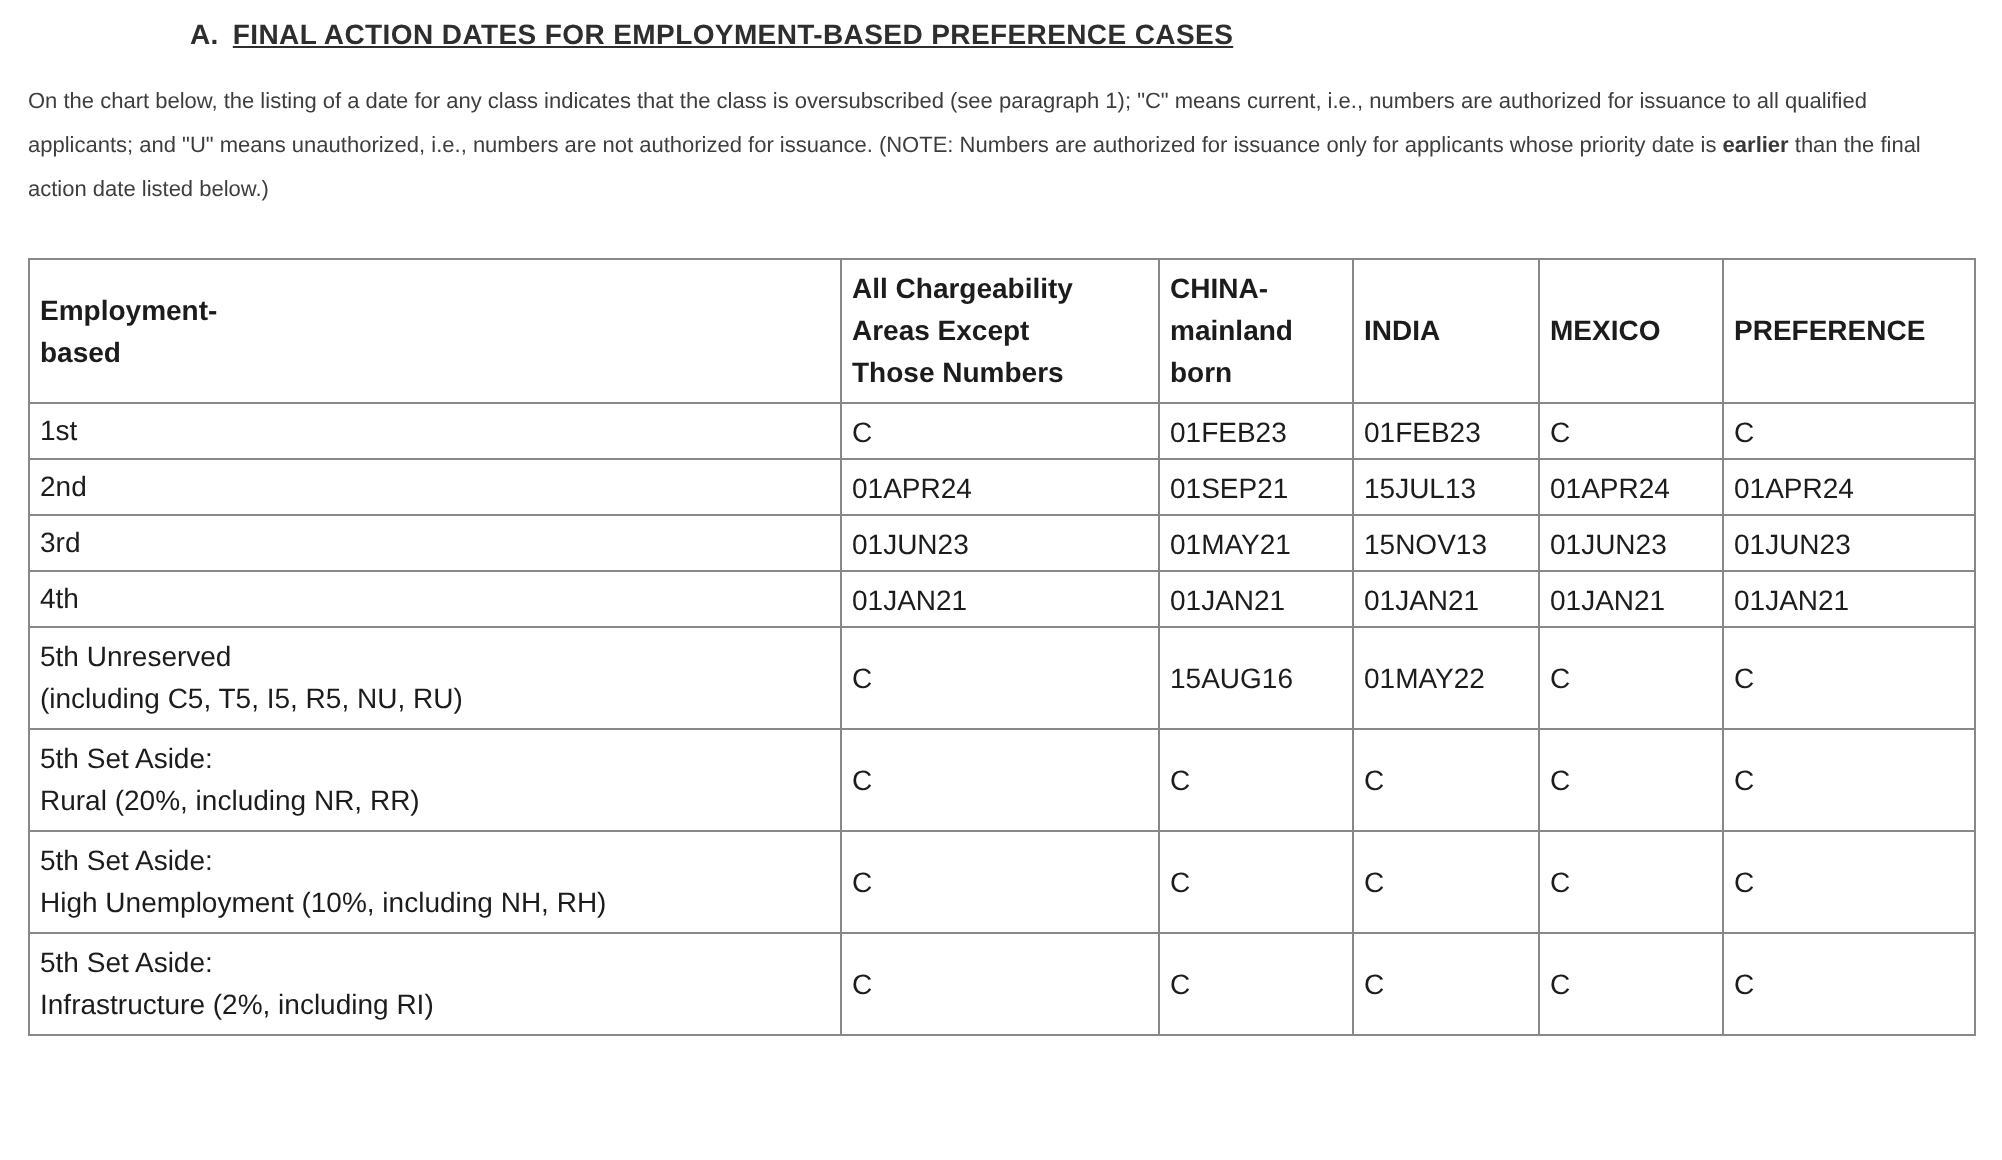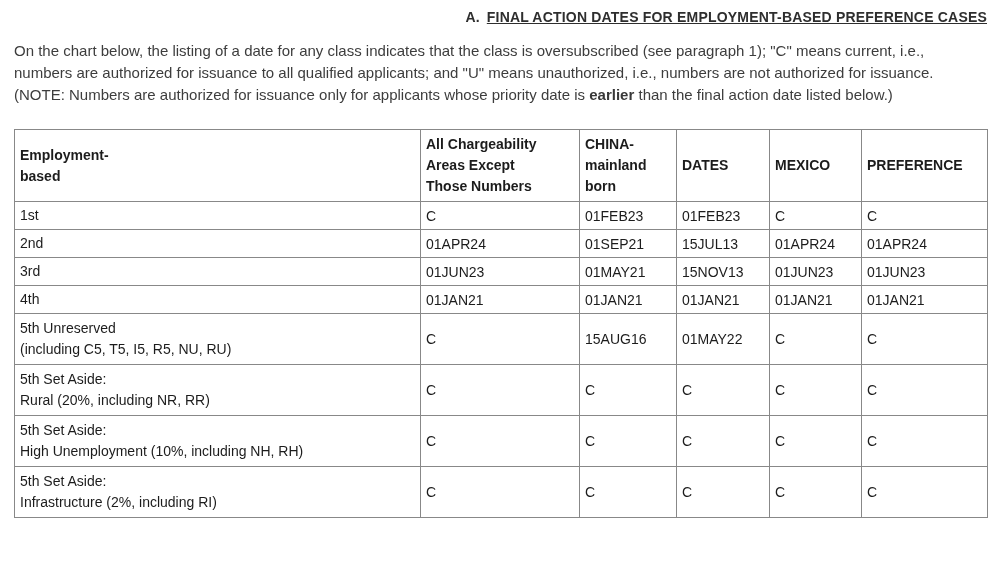--- a/index.html
+++ b/index.html
@@ -14,30 +14,29 @@
     height: 580px;
     padding: 9px 14px 0 14px;
     overflow: hidden;
   }
   .heading {
     margin: 0 0 15px 81px;
     font-size: 14px;
     font-weight: bold;
     color: #2e2e2e;
     letter-spacing: 0.2px;
-    text-align: right;
   }
   .heading .heading-title {
     text-decoration: underline;
     margin-left: 7px;
   }
   .intro {
     margin: 0 0 23px 0;
     width: 963px;
-    font-size: 15px;
+    font-size: 11px;
     line-height: 22px;
     color: #3d3d3d;
   }
   .intro b { color: #383838; }
   table.fad-table {
     border-collapse: collapse;
     table-layout: fixed;
     width: 973px;
     margin-top: 16px;
   }
@@ -88,21 +87,21 @@
           <span class="line">All Chargeability</span>
           <span class="line">Areas Except</span>
           <span class="line">Those Numbers</span>
         </th>
         <th>
           <span class="line">CHINA-</span>
           <span class="line">mainland</span>
           <span class="line">born</span>
         </th>
         <th>
-          <span class="line">DATES</span>
+          <span class="line">INDIA</span>
         </th>
         <th>
           <span class="line">MEXICO</span>
         </th>
         <th>
           <span class="line">PREFERENCE</span>
         </th>
       </tr>
     </thead>
     <tbody>

